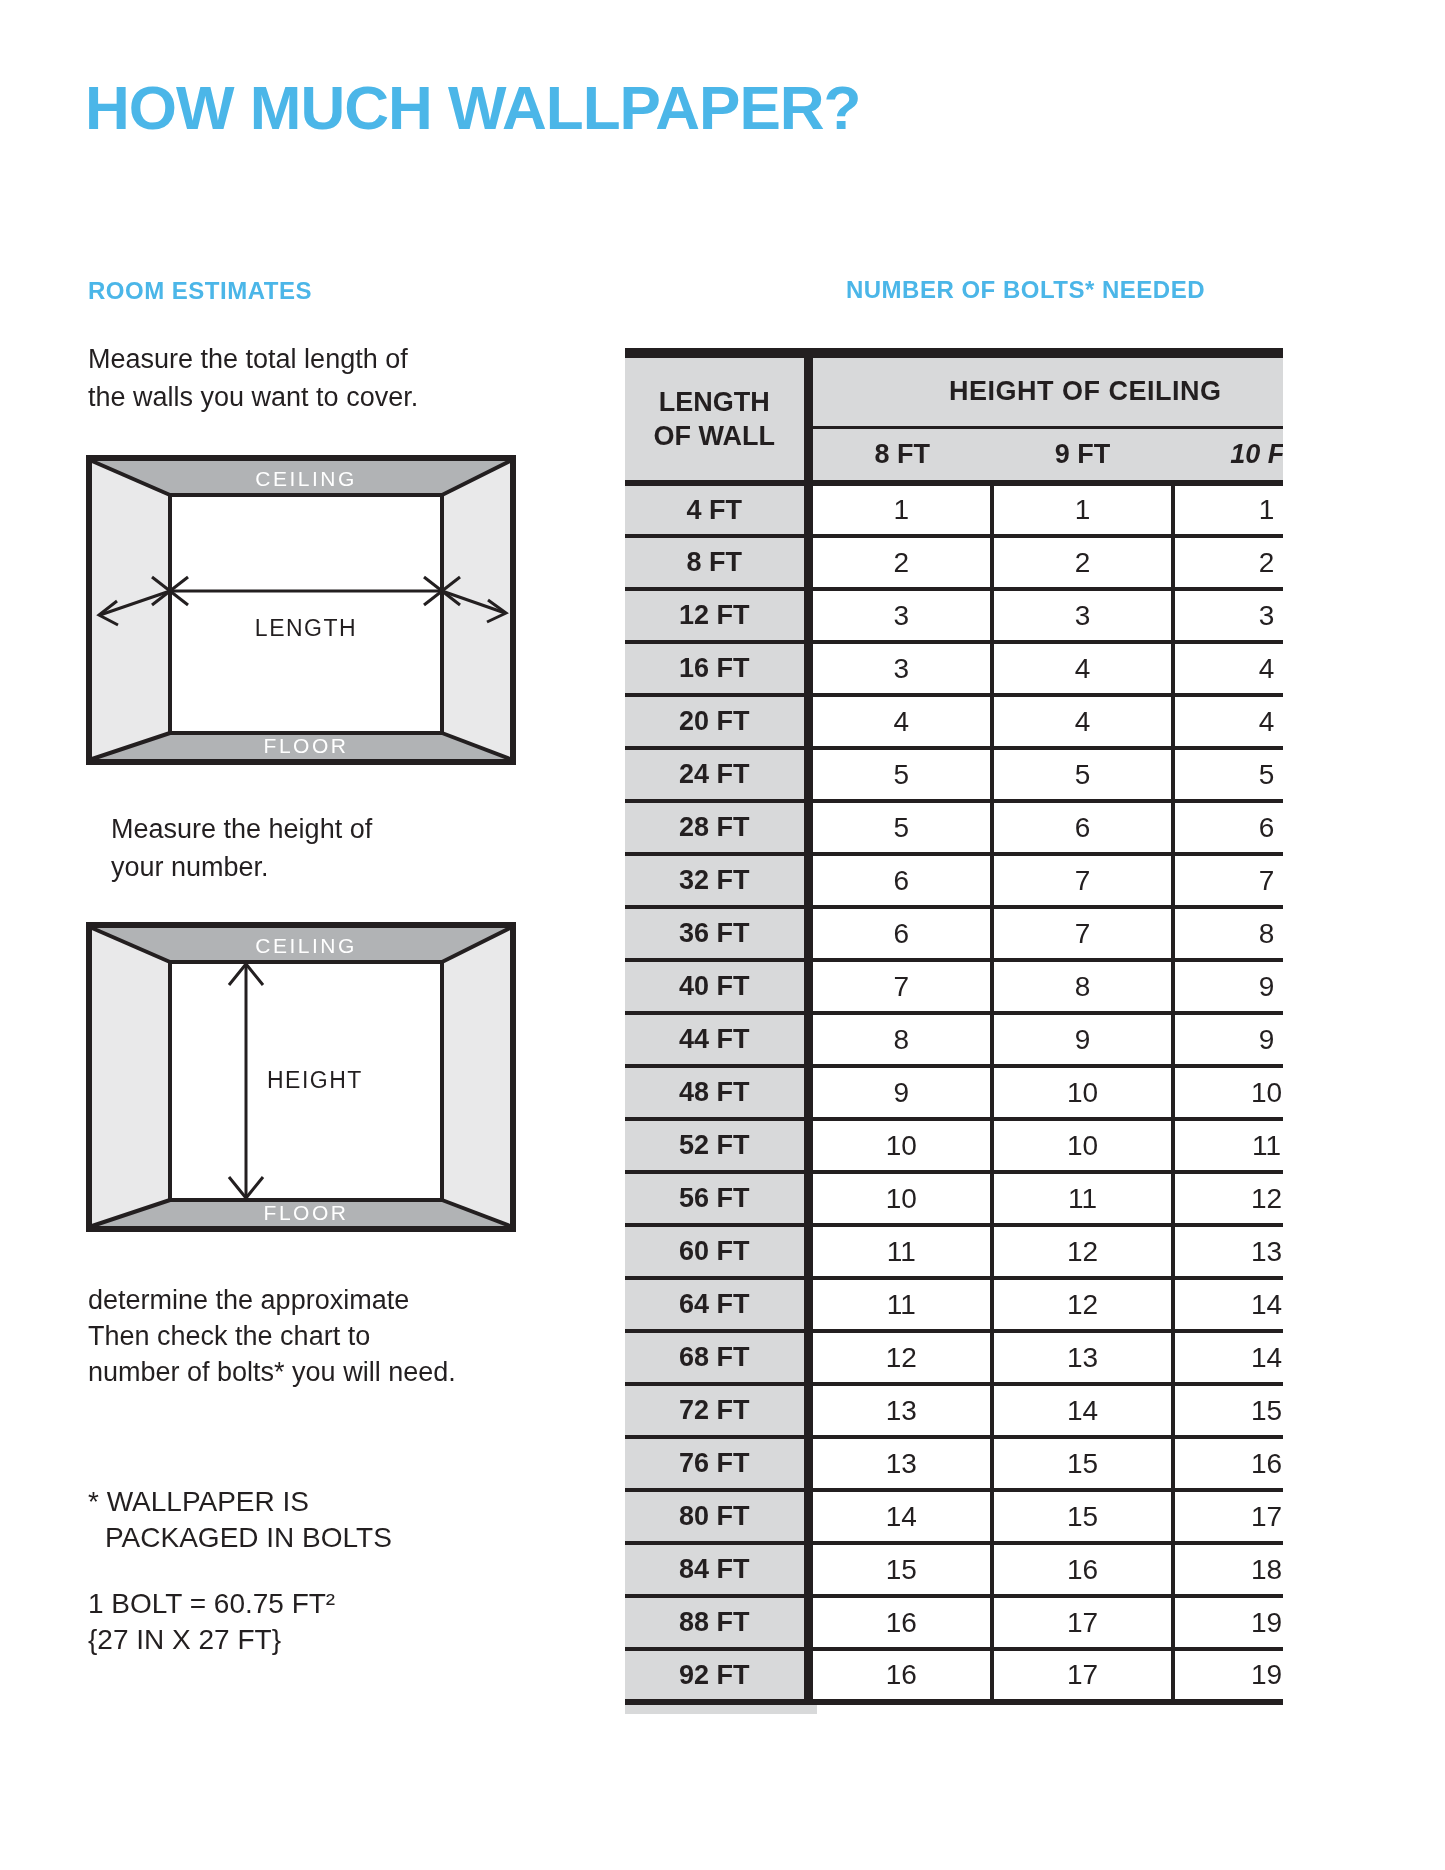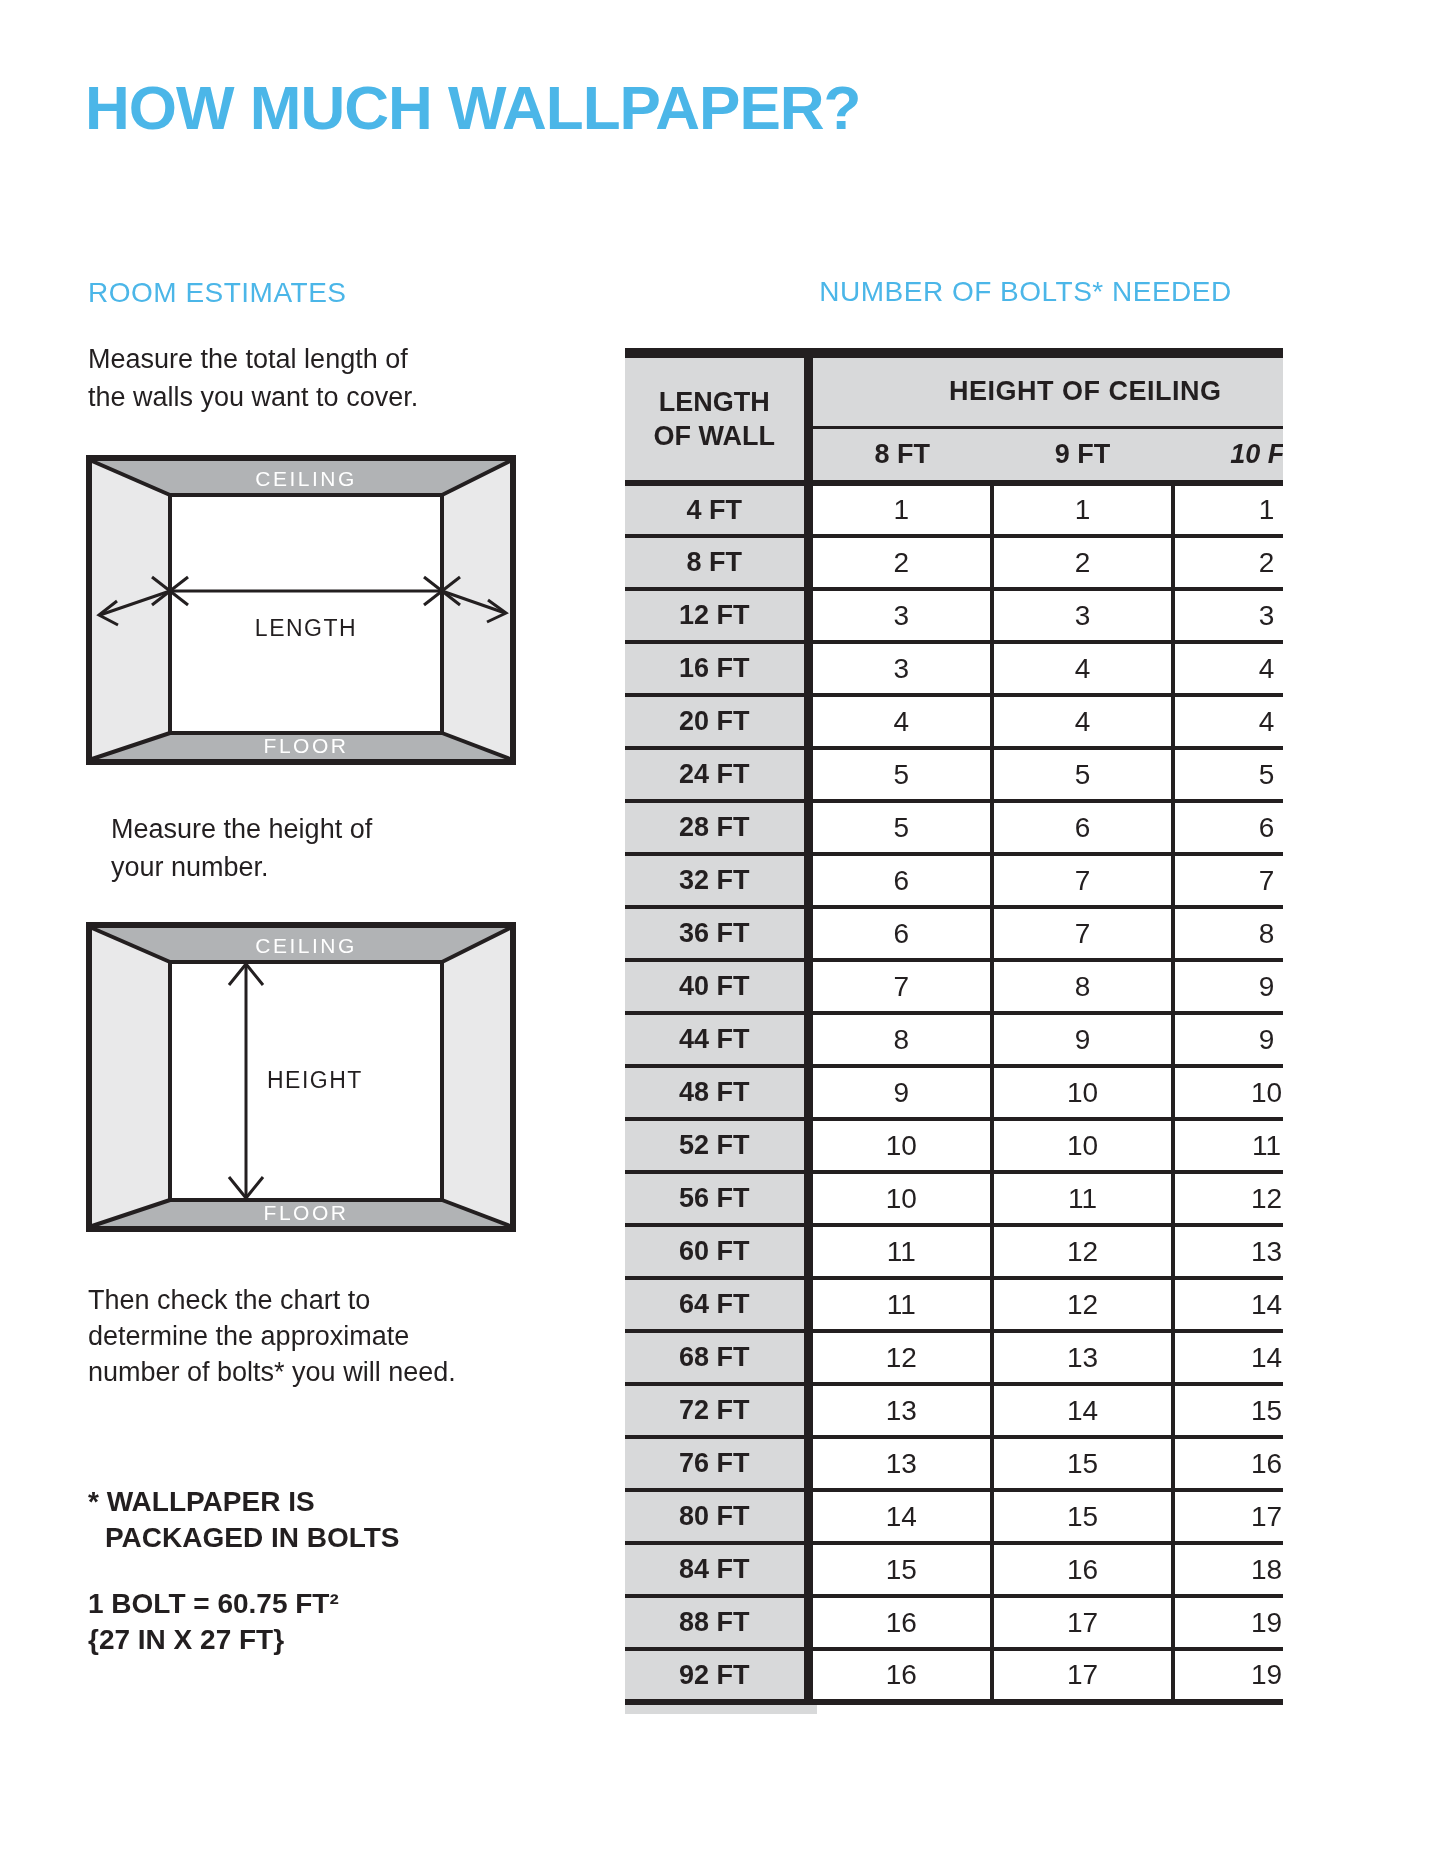--- a/index.html
+++ b/index.html
@@ -13,27 +13,27 @@
   html,body{background:#fff;}
   .page{
     position:relative;width:1283px;height:1870px;background:#ffffff;overflow:hidden;
     font-family:"Liberation Sans", sans-serif;color:var(--black);
   }
   .abs{position:absolute;}
   .page-title{
     left:85px;top:72px;font-size:62px;font-weight:bold;color:var(--blue);letter-spacing:-1px;white-space:nowrap;
   }
   .section-heading{
-    font-size:28px;font-weight:normal;color:var(--blue);letter-spacing:0.5px;white-space:nowrap;
+    font-size:24px;font-weight:bold;color:var(--blue);letter-spacing:0.5px;white-space:nowrap;
   }
   .room-estimates{left:88px;top:277px;}
   .bolts-heading{left:658px;top:276px;width:735px;text-align:center;}
   .body-par{left:88px;font-size:27px;line-height:38px;color:var(--black);}
   .par3{line-height:36px;}
-  .fn{left:88px;font-size:28px;font-weight:bold;line-height:36px;}
+  .fn{left:88px;font-size:28px;font-weight:normal;line-height:36px;}
   .fn-line2{padding-left:17px;}
   
   .table-area{left:625px;top:320px;width:735px;margin-top:28px;}
   table.bolts{
     border-collapse:collapse;table-layout:fixed;width:735px;
     border-top:10px solid var(--black);
   }
   table.bolts th,table.bolts td{
     text-align:center;vertical-align:middle;color:var(--black);
   }
@@ -132,22 +132,22 @@
     <text class="wlabel" x="220" y="298">FLOOR</text>
     <g>
       <line class="arr" x1="160" y1="43" x2="160" y2="275"></line>
       <polyline class="arr" points="143,63 160,42 177,63"></polyline>
       <polyline class="arr" points="143,255 160,276 177,255"></polyline>
     </g>
     <text class="dlabel start" x="181" y="166">HEIGHT</text>
   </svg>
 
   <div class="abs body-par par3" style="top:1282px;">
+    <div>determine the approximate</div>
     <div>Then check the chart to</div>
-    <div>determine the approximate</div>
     <div>number of bolts* you will need.</div>
   </div>
 
   <div class="abs fn" style="top:1484px;">
     <div>* WALLPAPER IS</div>
     <div class="fn-line2">PACKAGED IN BOLTS</div>
   </div>
 
   <div class="abs fn" style="top:1586px;">
     <div>1 BOLT = 60.75 FT²</div>

